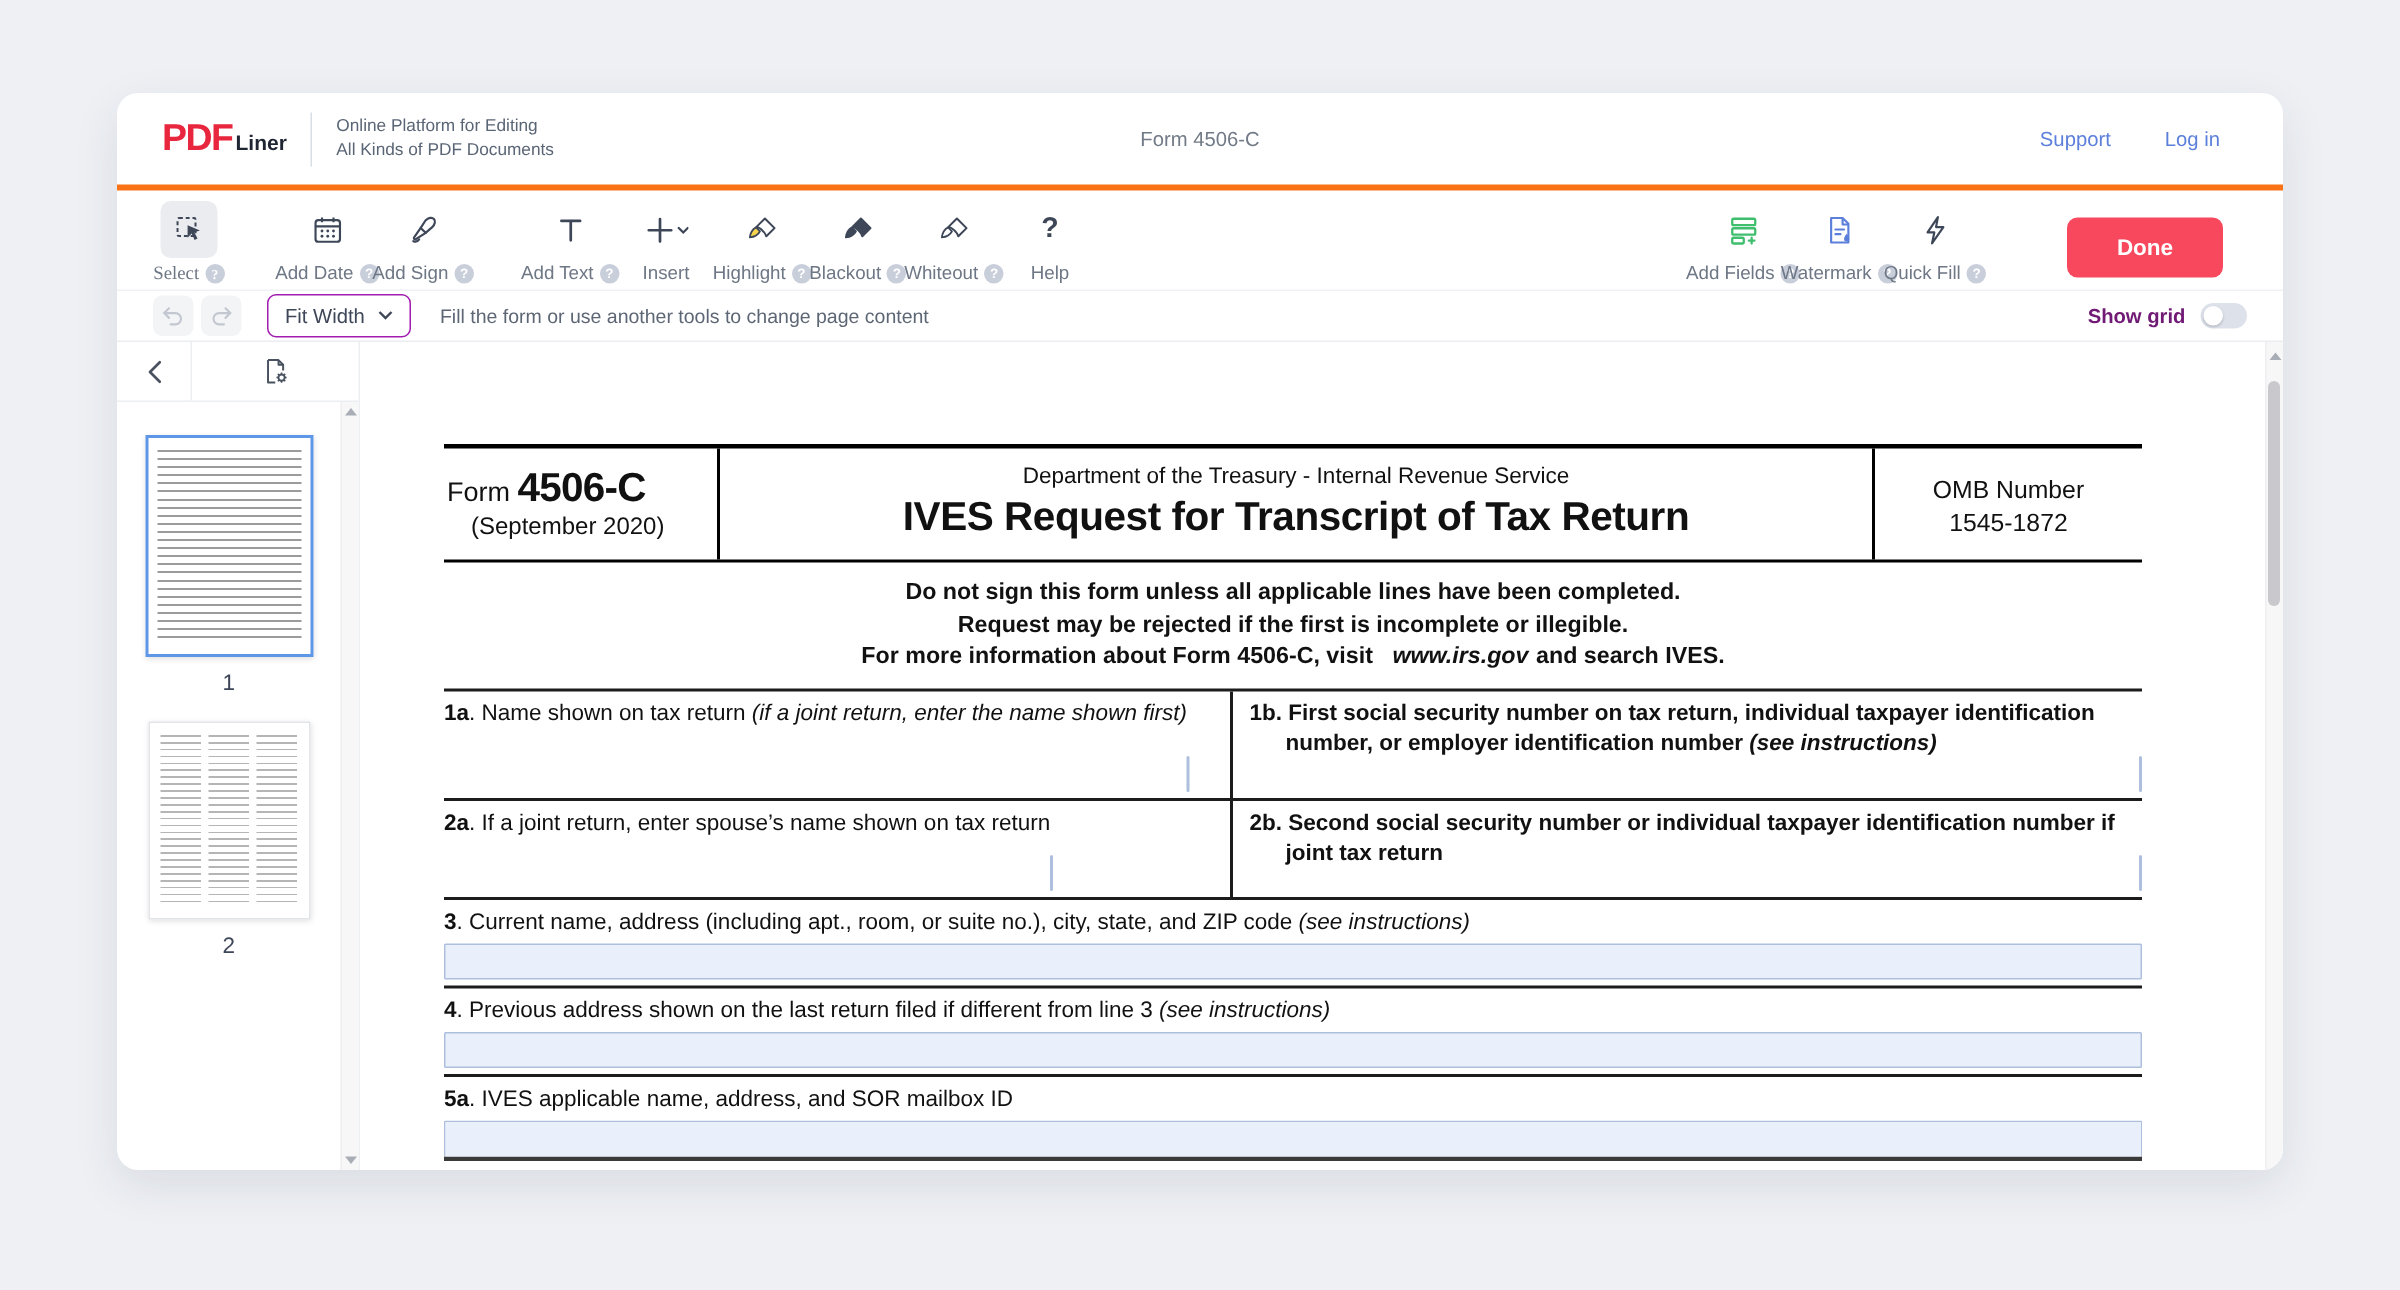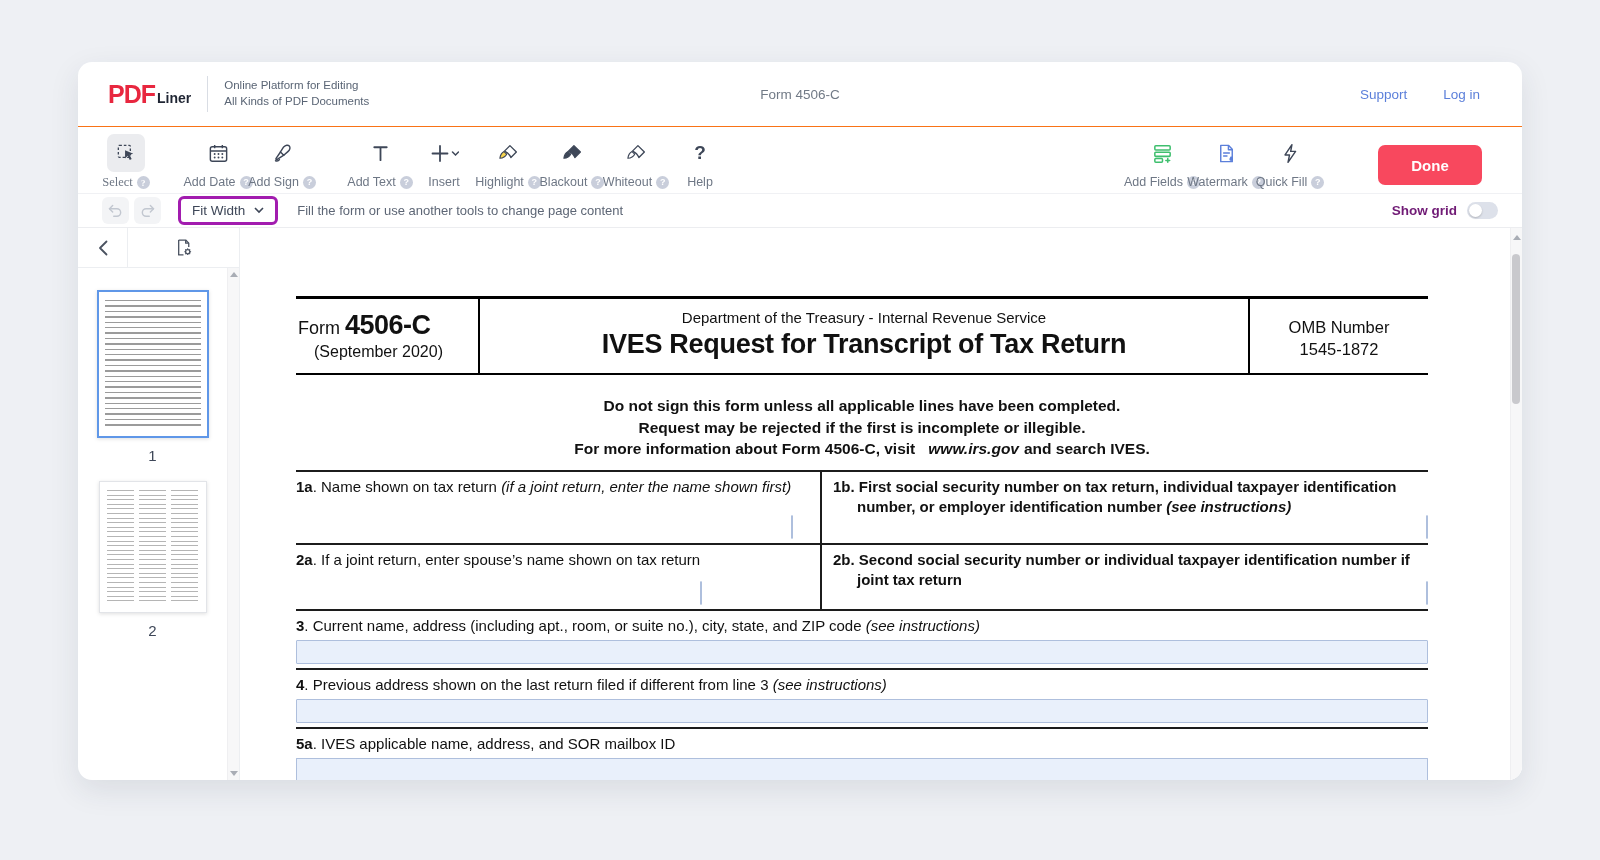--- a/index.html
+++ b/index.html
@@ -3,21 +3,21 @@
 <meta charset="utf-8">
 <style>
   * { margin:0; padding:0; box-sizing:border-box; }
   html,body { width:1600px; height:860px; }
   body { background:#eef0f4; font-family:"Liberation Sans", sans-serif; position:relative; overflow:hidden; }
 
   .window { position:absolute; left:78px; top:62px; width:1444px; height:718px;
     background:#fff; border-radius:14px; box-shadow:0 10px 30px rgba(40,50,70,.10); overflow:hidden; }
 
   
-  .app-header { height:65px; border-bottom:1px solid #f97316; display:flex; align-items:center; padding:0 30px; position:relative; }
+  .app-header { height:65px; border-bottom:4px solid #f97316; display:flex; align-items:center; padding:0 30px; position:relative; }
   .logo { display:flex; align-items:baseline; }
   .logo-pdf { color:#e8273f; font-weight:800; font-size:25px; letter-spacing:-1px; }
   .logo-liner { color:#1f2533; font-weight:700; font-size:14px; margin-left:2px; }
   .logo-divider { width:1px; height:36px; background:#d9dde4; margin:0 16px; align-self:center; }
   .tagline { font-size:11.5px; color:#5a6575; line-height:1.35; }
   .doc-title { position:absolute; left:0; right:0; text-align:center; font-size:13.5px; color:#717a86; pointer-events:none; }
   .header-links { margin-left:auto; display:flex; gap:36px; margin-right:12px; z-index:2; }
   .header-links span { color:#5b7fda; font-size:13.5px; cursor:pointer; }
 
   
@@ -31,21 +31,21 @@
   .gap-a { margin-right:28px;font-family:Liberation Serif, serif; } .gap-b { margin-right:34px; }
   .spacer { flex:1; }
   .help-glyph { font-size:19px; font-weight:700; color:#3e4758; }
   .done-btn { margin-left:56px; margin-top:11px; width:104px; height:40px; background:#f8485e; color:#fff; border:none;
     border-radius:7px; font-size:15px; font-weight:700; font-family:"Liberation Sans",sans-serif; cursor:pointer; }
 
   
   .subbar { height:34px; display:flex; align-items:center; padding:0 24px 0 24px; border-bottom:1px solid #ecedf0; }
   .hist-btn { width:27px; height:27px; background:#f3f4f6; border:none; border-radius:6px; display:flex; align-items:center;
     justify-content:center; cursor:pointer; margin-right:5px; }
-  .fitwidth { margin-left:12px; height:29px; border:3px solid #a21caf; border-radius:6px; display:flex; align-items:center;
+  .fitwidth { margin-left:12px; height:29px; border:1px solid #a21caf; border-radius:6px; display:flex; align-items:center;
     padding:0 11px; gap:9px; font-size:13.5px; color:#3e4758; cursor:pointer; background:#fff; }
   .hint { margin-left:19px; font-size:13px; color:#5d6675; }
   .grid-ctl { margin-left:auto; display:flex; align-items:center; gap:10px; }
   .grid-label { font-size:13.5px; color:#701a75; font-weight:700; }
   .toggle { width:31px; height:17px; border-radius:9px; background:#dde1ea; position:relative; cursor:pointer; }
   .toggle .knob { position:absolute; left:2px; top:2px; width:13px; height:13px; border-radius:50%; background:#fff;
     box-shadow:0 1px 2px rgba(0,0,0,.2); }
 
   
   .content { display:flex; height:552px; }
@@ -75,21 +75,21 @@
   .form { position:absolute; left:56px; top:68px; width:1132px; color:#111; font-family:"Liberation Sans",sans-serif; }
   .f-head { display:flex; border-top:3px solid #000; border-bottom:2px solid #000; }
   .fh-left { width:182px; padding:11px 6px 12px 2px; }
   .fh-left .l1 { font-size:18px; }
   .fh-left .l1 b { font-size:27px; font-weight:700; letter-spacing:-.5px; }
   .fh-left .l2 { font-size:16px; margin-top:2px; padding-left:16px; }
   .fh-mid { flex:1; border-left:2px solid #000; border-right:2px solid #000; text-align:center; padding-top:10px; }
   .fh-mid .dept { font-size:15px; }
   .fh-mid .ftitle { font-size:27px; font-weight:700; margin-top:3px; letter-spacing:-.3px; }
   .fh-right { width:178px; text-align:center; padding-top:17px; font-size:16.5px; line-height:1.35; }
-  .notice { text-align:center; font-weight:700; font-size:15.5px; line-height:21.5px; padding:20px 0 10px; }
+  .notice { text-align:center; font-weight:700; font-size:15.5px; line-height:21.5px; padding:9px 0 10px; }
   .notice .lnk { font-style:italic; margin-left:13px; }
   .notice .tail { margin-left:5px; }
 
   .frow { border-top:2px solid #1c1c1c; display:flex; }
   .fcell { display:flex; }
   .c-left { width:524px; padding:5px 8px 4px 0; }
   .c-right { flex:1; border-left:2px solid #1c1c1c; padding:5px 0 4px 11px; }
   .flabel { font-size:15px; line-height:20px; }
   .hang { padding-left:24px; text-indent:-24px; }
   .flabel b { font-weight:700; } .flabel i { font-style:italic; }

